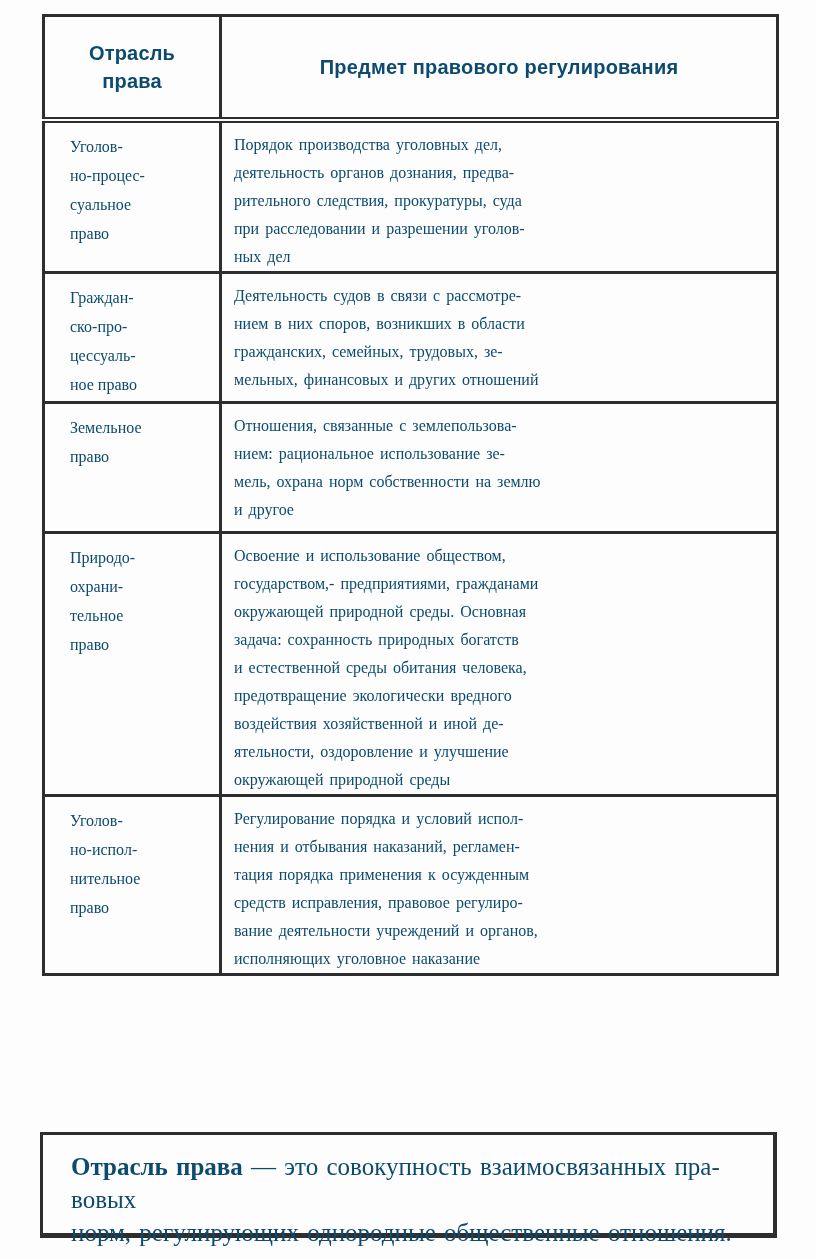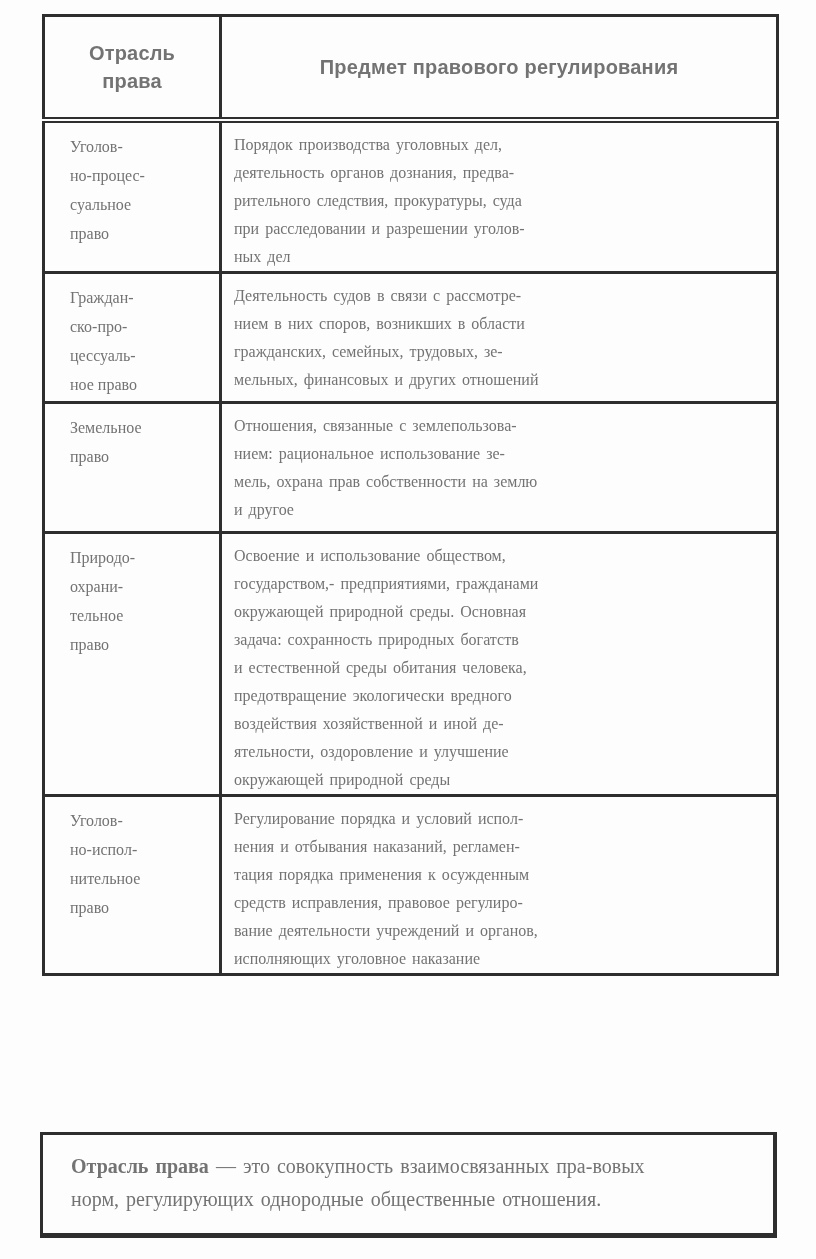--- a/index.html
+++ b/index.html
@@ -1,21 +1,21 @@
 <!DOCTYPE html>
 <html><head>
 <meta charset="utf-8">
 <style>
   html, body { margin: 0; padding: 0; }
   .page {
     position: relative;
     width: 816px;
     height: 1259px;
     background: #fdfdfd;
-    color: #737373;
+    color: #0c4a6e;
     font-family: "Liberation Serif", serif;
     overflow: hidden;
   }
   
   table.law-table {
     position: absolute;
     left: 42px;
     top: 14px;
     width: 734px;
     border-collapse: collapse;
@@ -65,21 +65,21 @@
     position: absolute;
     left: 40px;
     top: 1132px;
     width: 737px;
     height: 106px;
     box-sizing: border-box;
     border: 3px solid #2e2e2e;
     border-right-width: 4px;
     border-bottom-width: 5px;
     padding: 15px 18px 0 28px;
-    font-size: 20px;
+    font-size: 25px;
     line-height: 33px;
     word-spacing: 2px;
     white-space: pre-line;
     background: #fdfdfd;
   }
   .note .term { font-weight: bold; }
 </style>
 </head>
 <body>
 
@@ -117,21 +117,21 @@
         <td class="subject">Деятельность судов в связи с рассмотре-
 нием в них споров, возникших в области
 гражданских, семейных, трудовых, зе-
 мельных, финансовых и других отношений</td>
       </tr>
       <tr class="r4">
         <td class="branch">Земельное
 право</td>
         <td class="subject">Отношения, связанные с землепользова-
 нием: рациональное использование зе-
-мель, охрана прав собственности на землю
+мель, охрана норм собственности на землю
 и другое</td>
       </tr>
       <tr class="r5">
         <td class="branch">Природо-
 охрани-
 тельное
 право</td>
         <td class="subject">Освоение и использование обществом,
 государством,- предприятиями, гражданами
 окружающей природной среды. Основная

